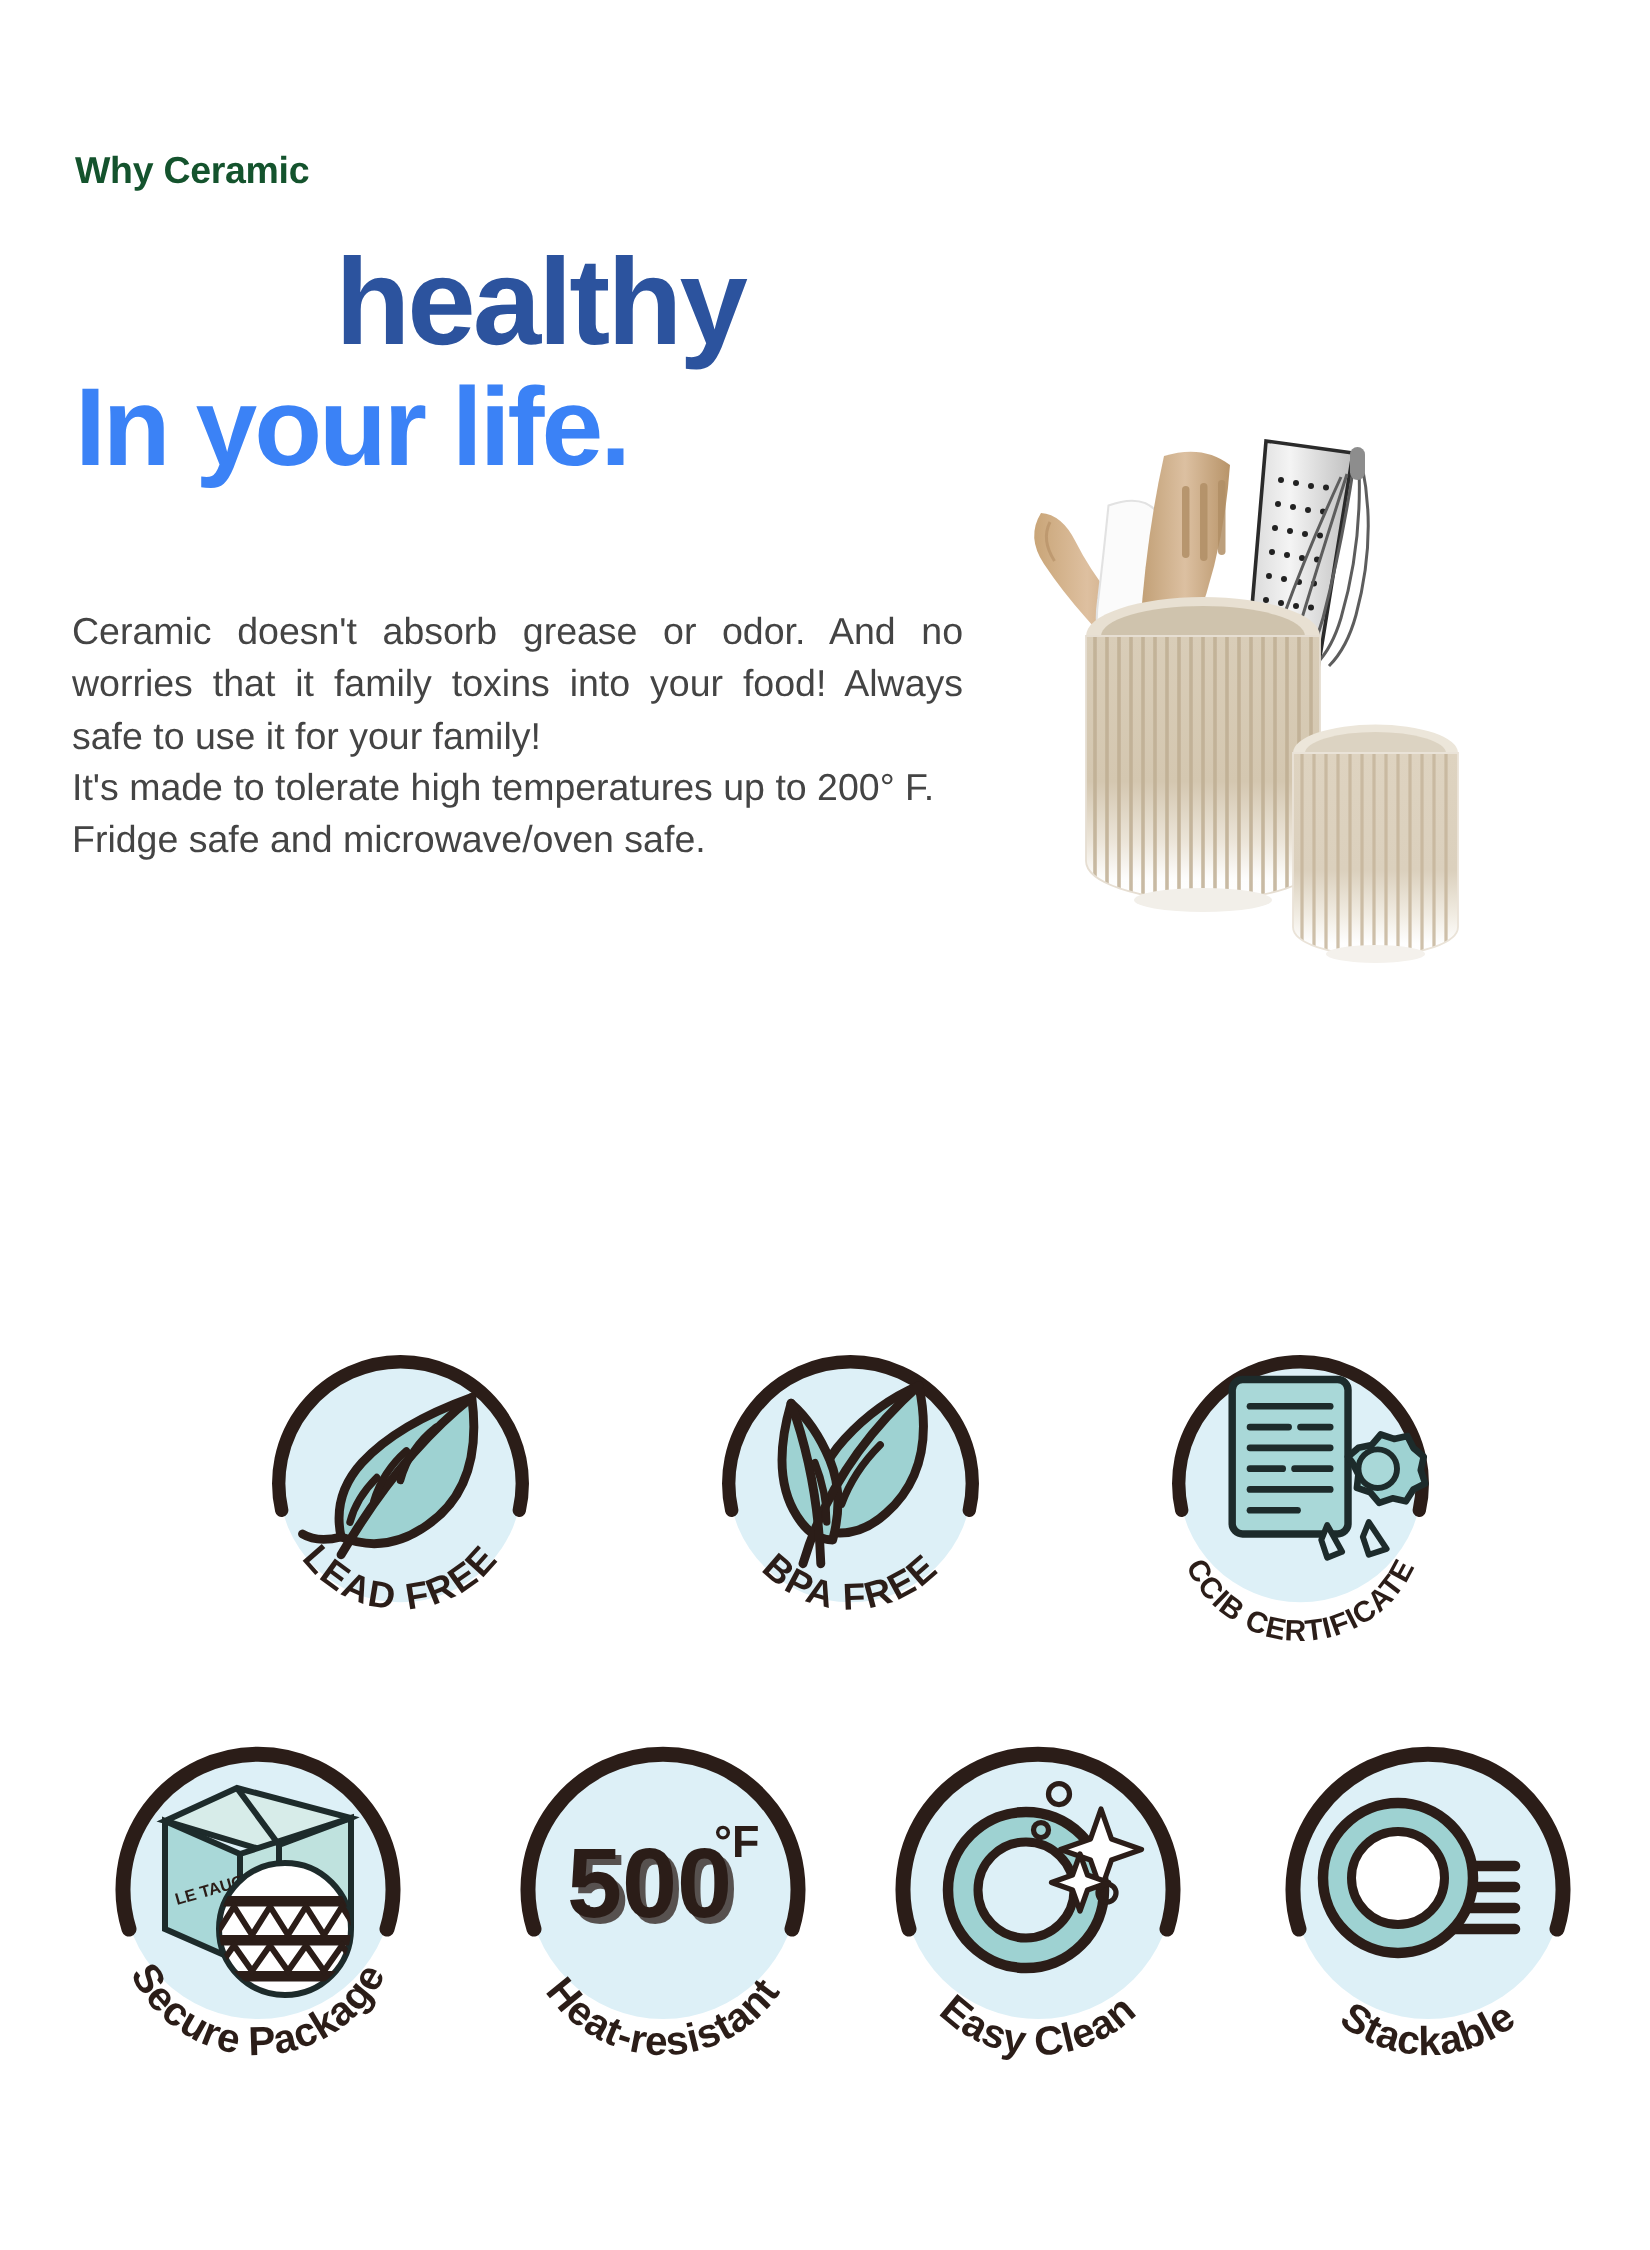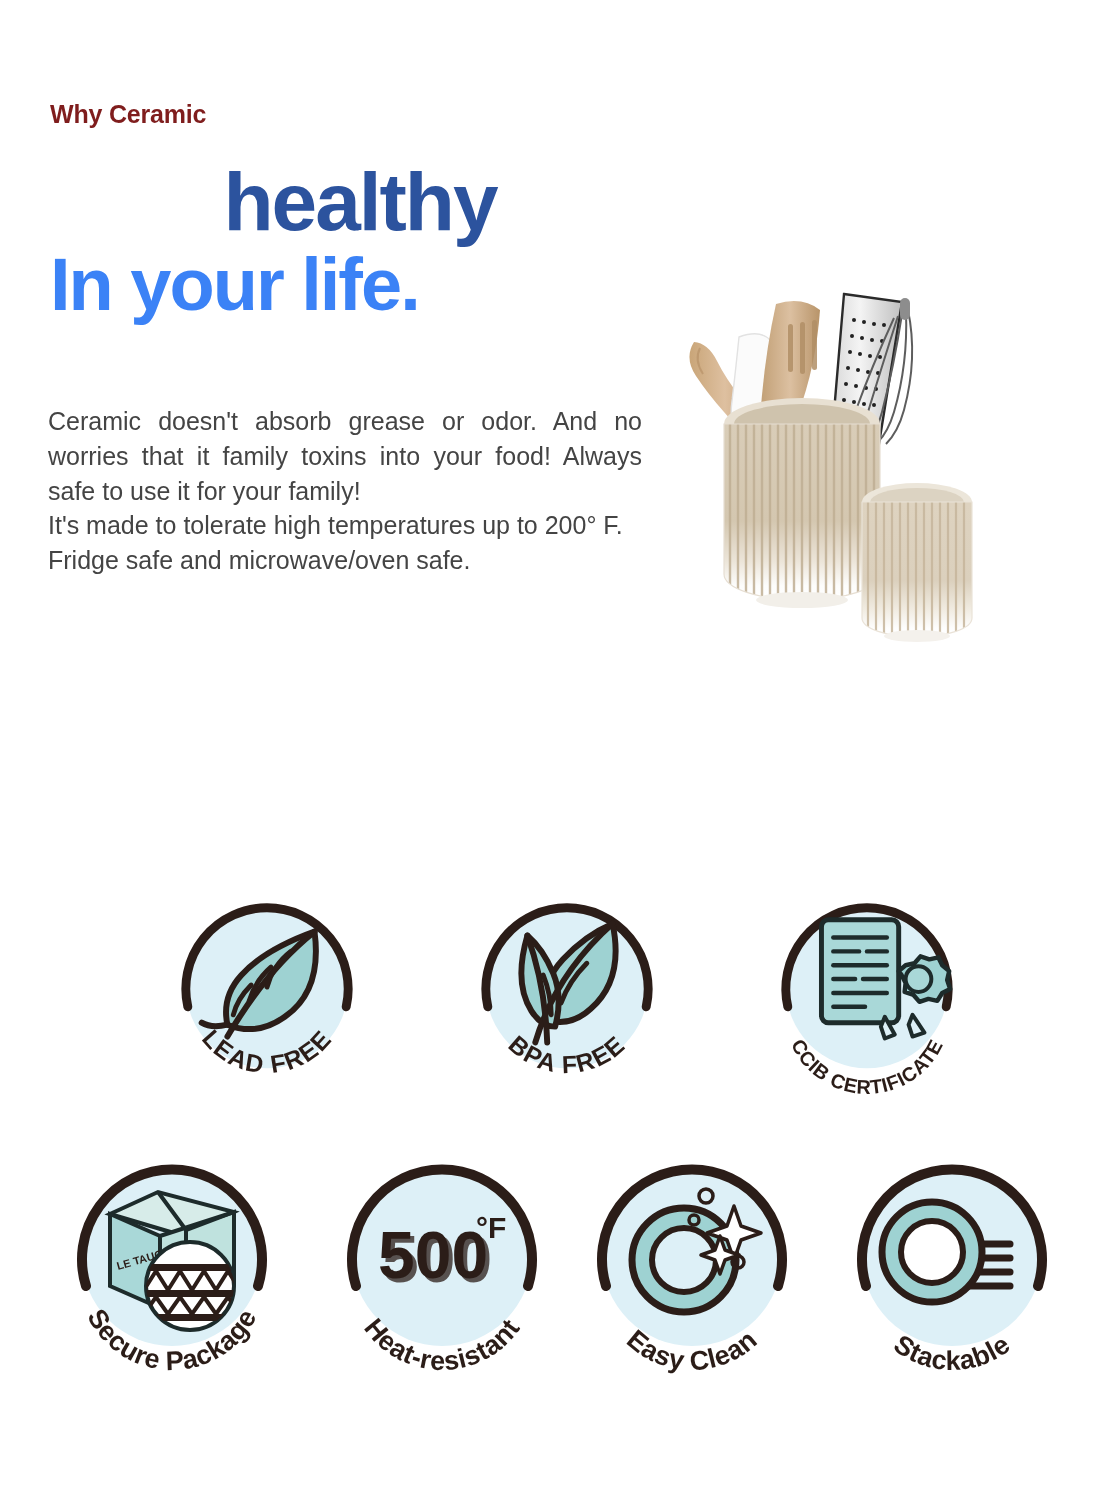--- a/index.html
+++ b/index.html
@@ -16,21 +16,21 @@
     -webkit-font-smoothing: antialiased;
   }
 
   
   #eyebrow {
     position: absolute;
     left: 50px;
     top: 100px;
     font-size: 25px;
     font-weight: bold;
-    color: #7f1d1d;
+    color: #14532d;
     letter-spacing: -0.2px;
   }
   #headline {
     position: absolute;
     left: 50px;
     top: 160px;
     width: 620px;
   }
   #headline .line1 {
     display: block;

